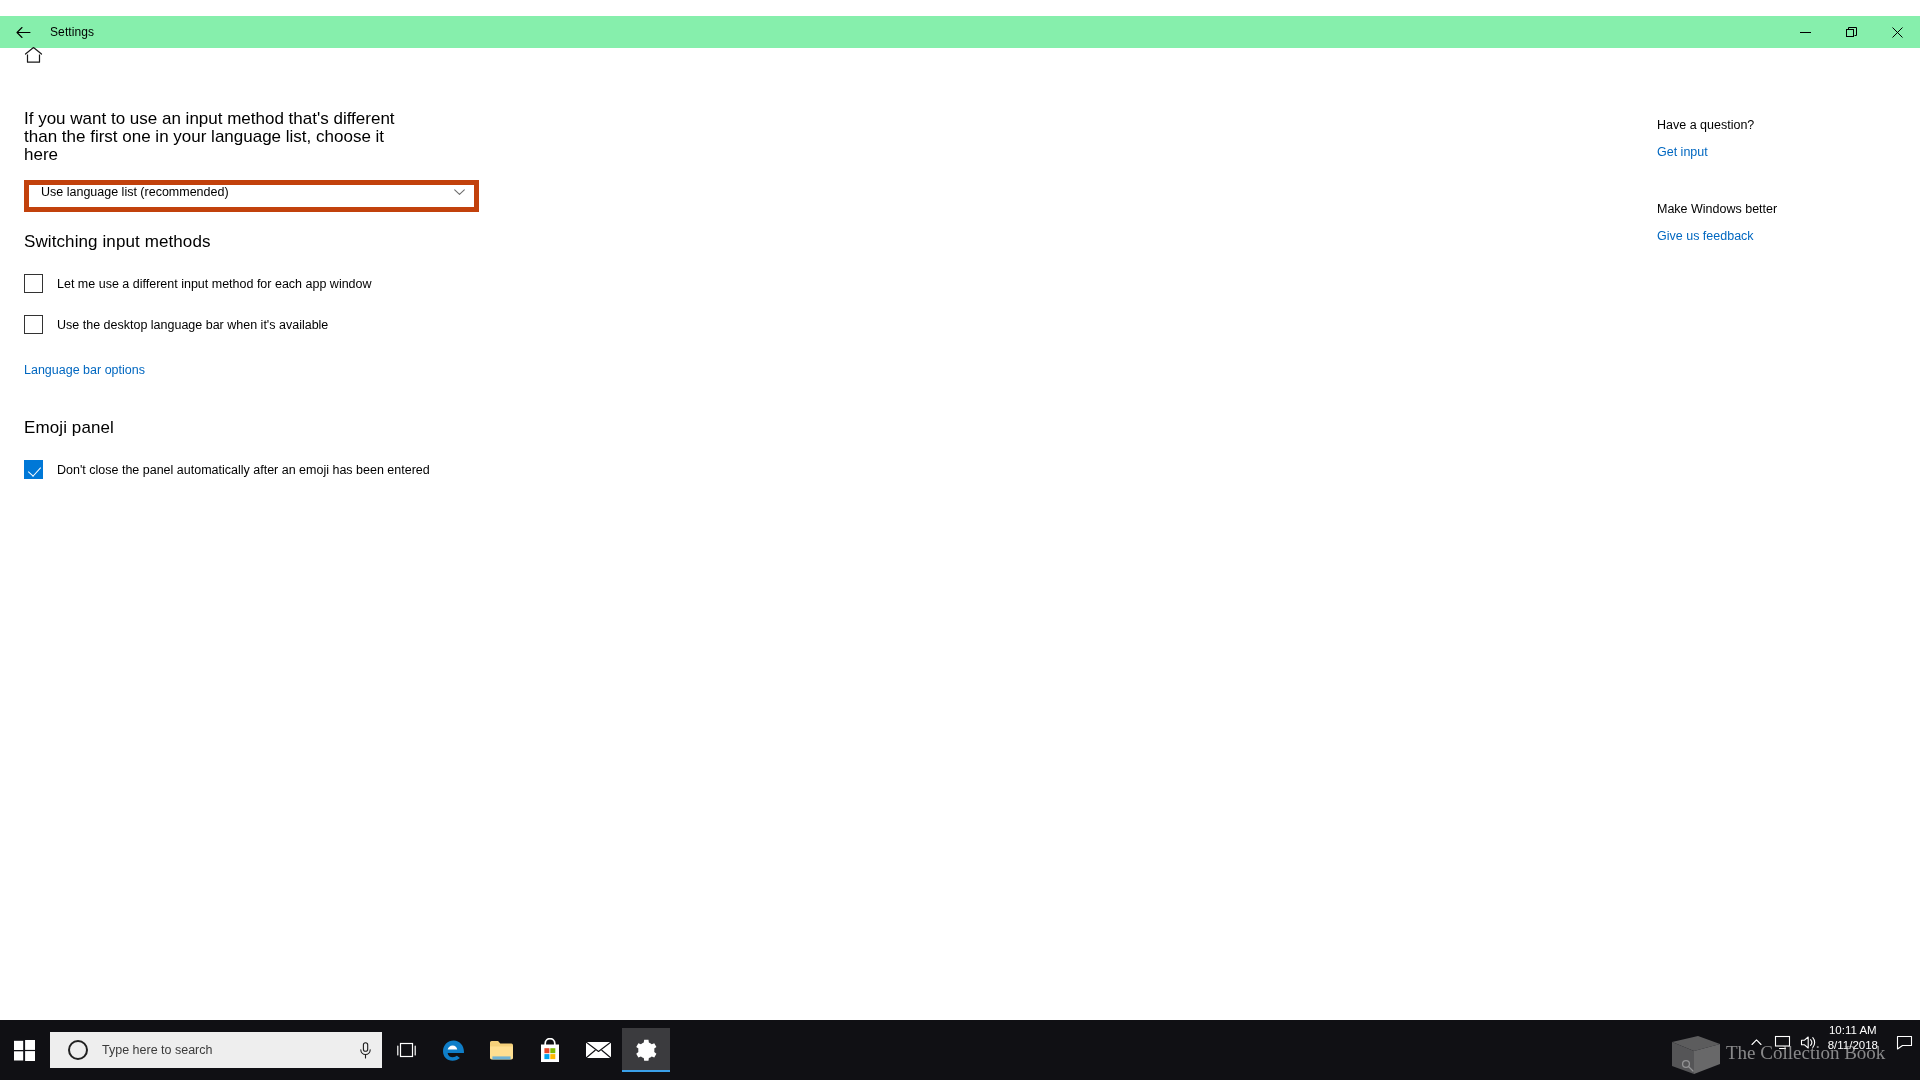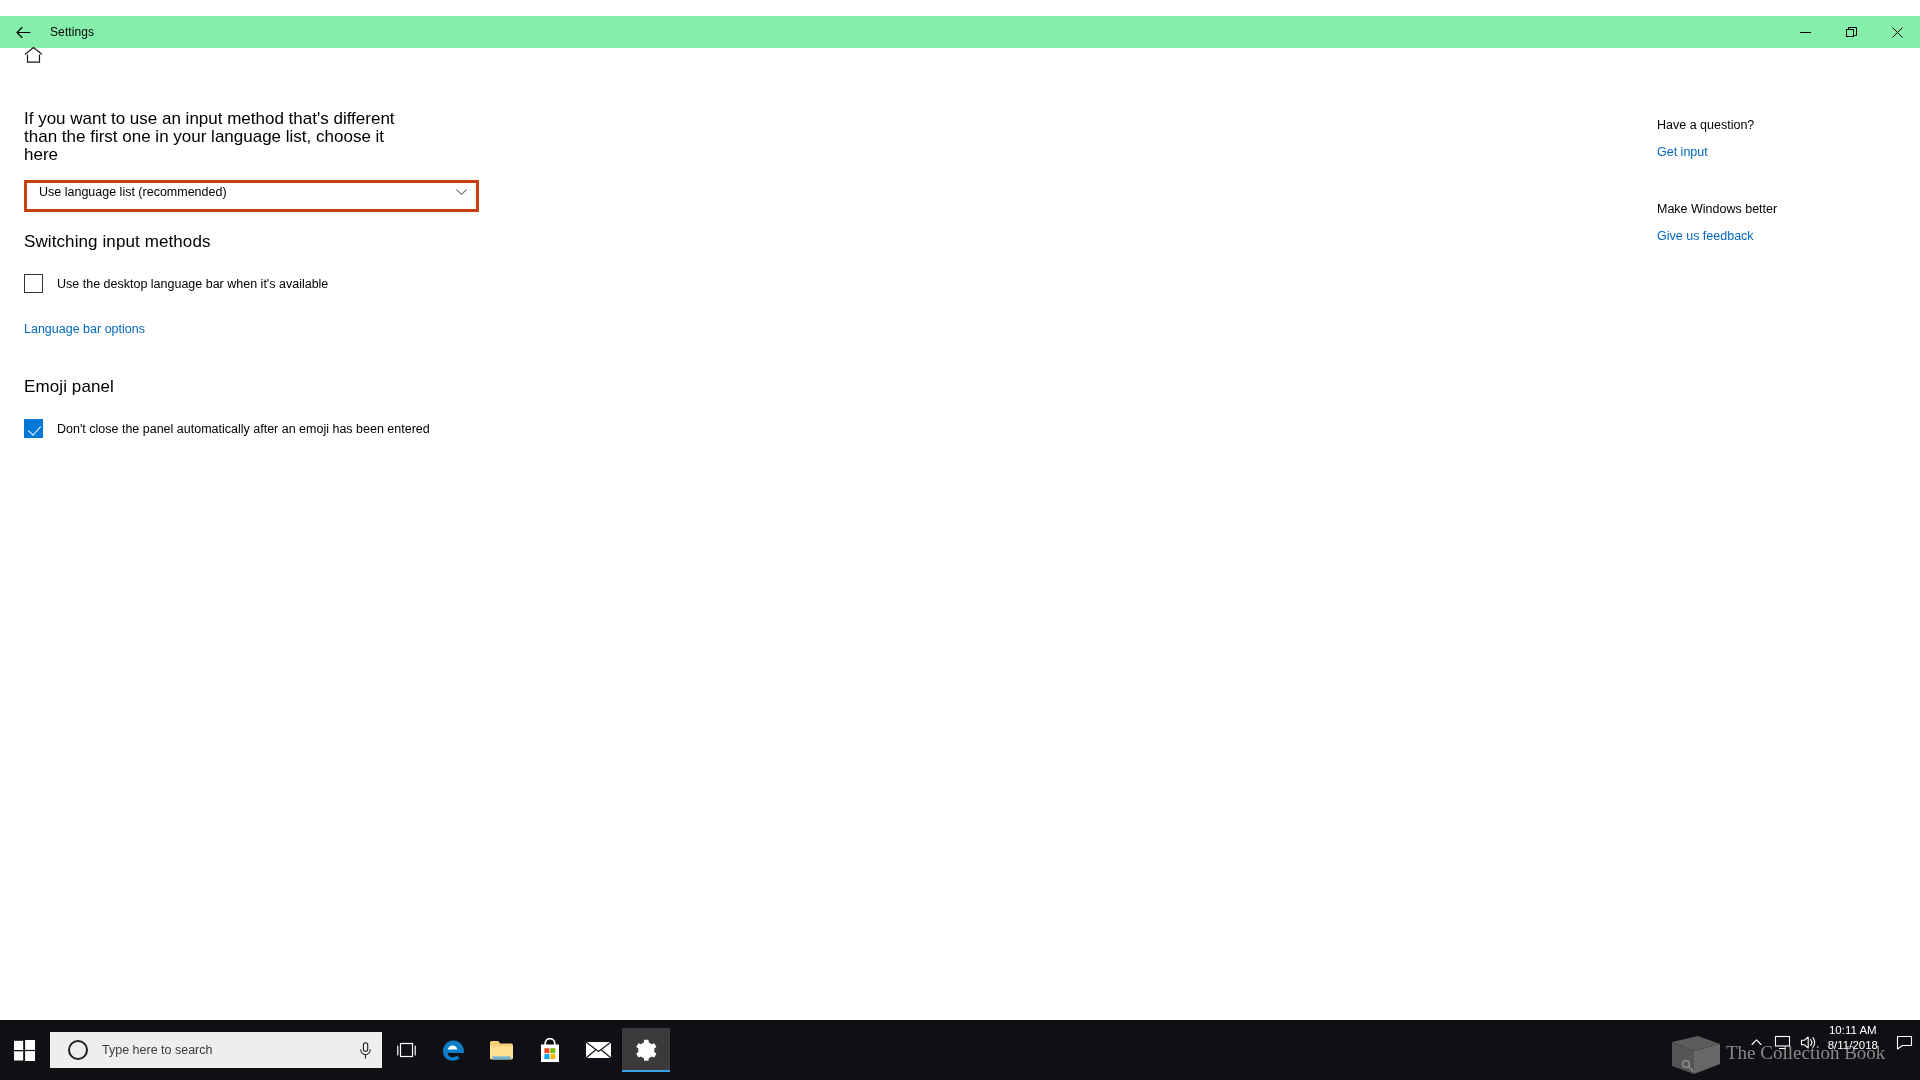--- a/index.html
+++ b/index.html
@@ -87,21 +87,21 @@
     color: #000000;
     line-height: 18px;
     max-width: 372px;
     margin-top: 15px;
   }
 
   .combo {
     margin-top: 16px;
     width: 455px;
     height: 32px;
-    border: 3px solid #c2410c;
+    border: 5px solid #c2410c;
     background: #ffffff;
     display: flex;
     align-items: center;
     justify-content: space-between;
     padding: 0 0 8px 12px;
   }
   .combo-value {
     font-size: 12.5px;
     color: #000000;
   }
@@ -335,20 +335,24 @@
         <svg width="11" height="7" viewBox="0 0 11 7" fill="none">
           <path d="M0.7 0.8L5.5 5.4L10.3 0.8" stroke="currentColor" stroke-width="1.1" stroke-linecap="round" stroke-linejoin="round"></path>
         </svg>
       </span>
     </div>
   </div>
 
   <div class="section-switching">
     <div class="section-head">Switching input methods</div>
 
+    <div class="check-row">
+      <span class="checkbox"></span>
+      <span class="check-label">Let me use a different input method for each app window</span>
+    </div>
 
     <div class="check-row">
       <span class="checkbox"></span>
       <span class="check-label">Use the desktop language bar when it's available</span>
     </div>
 
     <div class="link-row">
       <a href="#" class="link">Language bar options</a>
     </div>
   </div>

